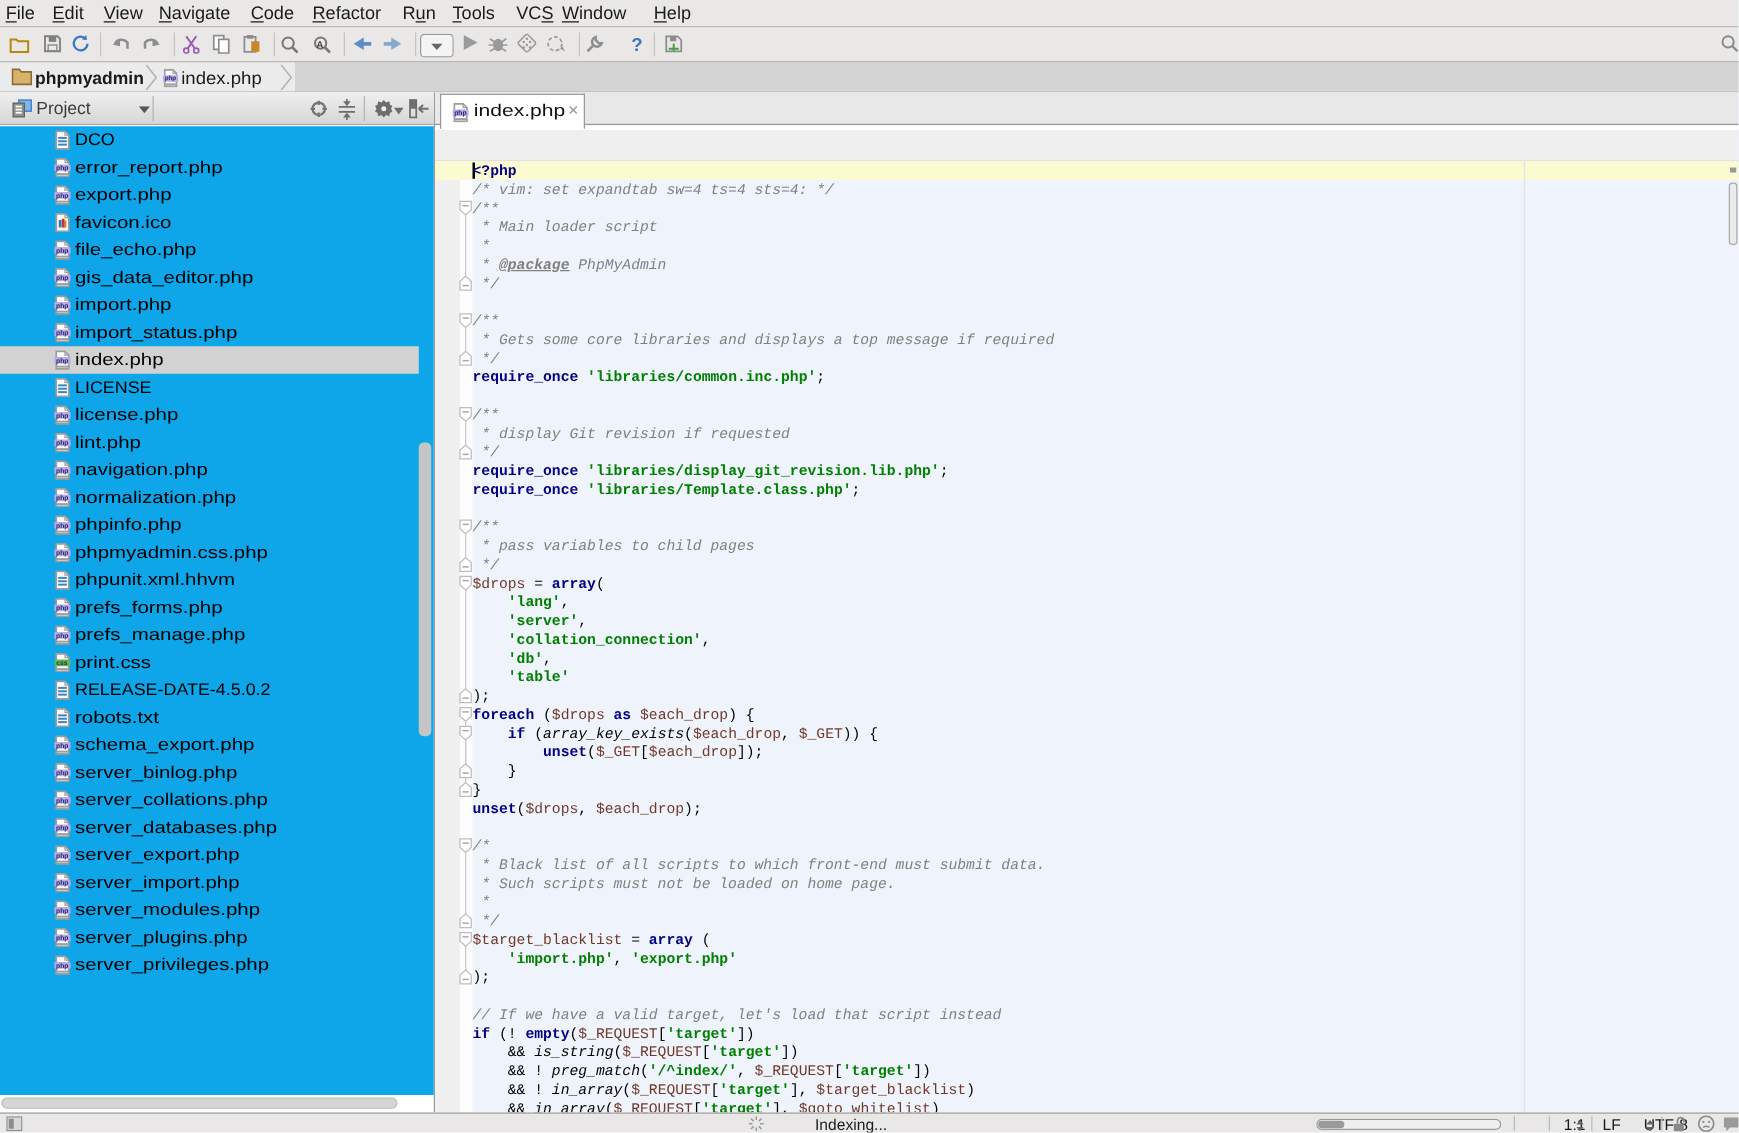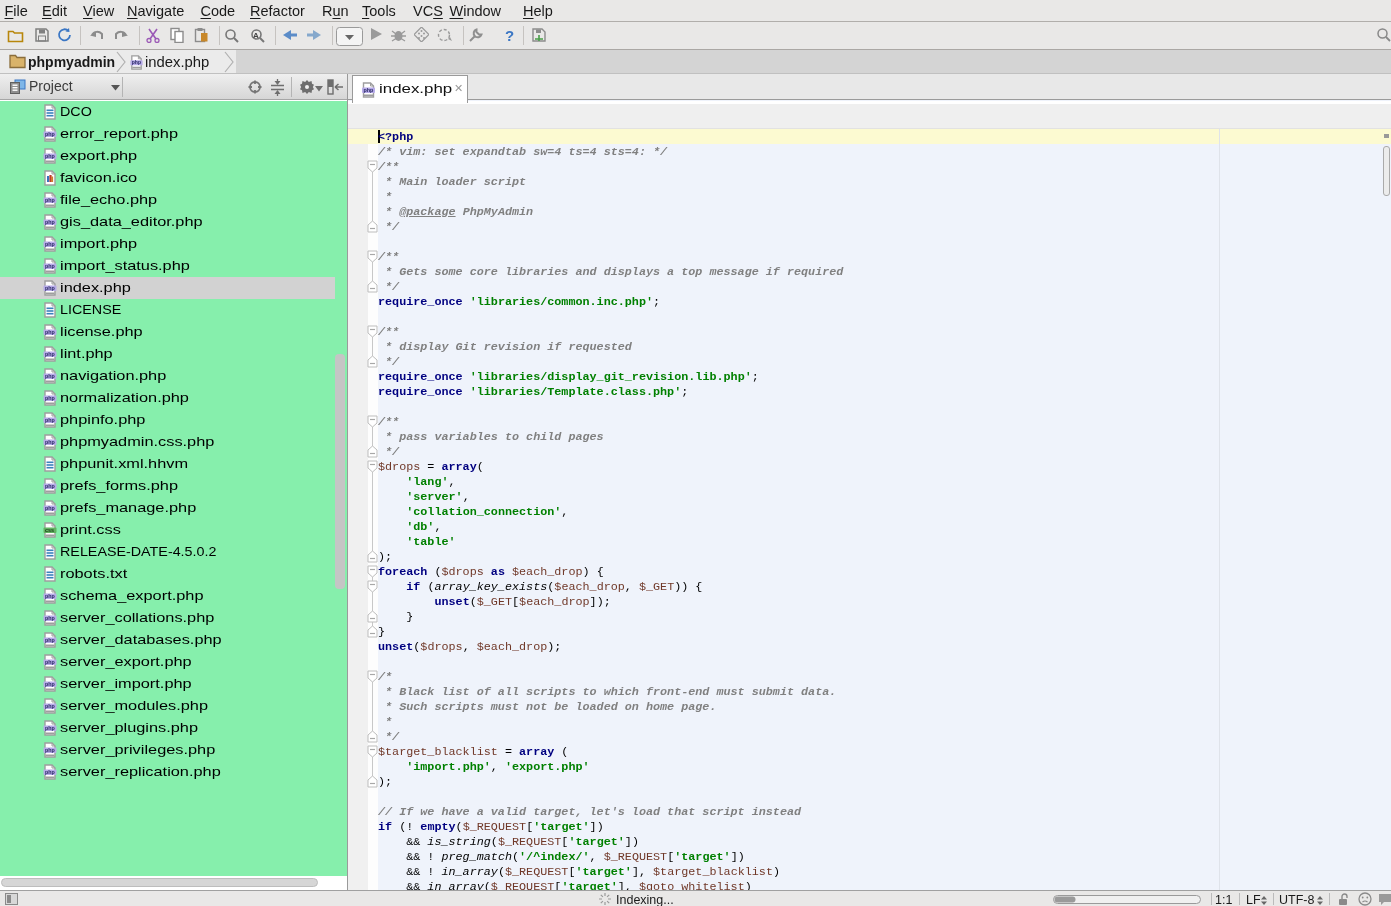--- a/index.html
+++ b/index.html
@@ -21,21 +21,21 @@
 
 #navbar { left:0; top:50px; width:1391px; height:24px; background:#d4d4d4; border-bottom:1px solid #c0c0c0; }
 #crumbs { position:absolute; left:0; top:0; width:236px; height:23px; background:#ebebeb; }
 #navbar .btxt { position:absolute; top:4px; font-size:14px; color:#1a1a1a; }
 
 
 #leftpanel { left:0; top:74px; width:348px; height:816px; background:#fff; border-right:1px solid #9a9a9a; }
 #ph { position:absolute; left:0; top:0; width:347px; height:26px; background:linear-gradient(#efefef,#d6d6d6); border-bottom:1px solid #a6a6a6;text-align:center; }
 #ph .sep { position:absolute; top:3px; width:1px; height:20px; background:#b4b4b4; }
 #ph .lbl { position:absolute; left:29px; top:4px; font-size:14px; color:#3c3c3c; }
-#tree { position:absolute; left:0; top:27px; width:347px; height:775px; background:#86efac; overflow:hidden; }
+#tree { position:absolute; left:0; top:27px; width:347px; height:775px; background:#0ea5e9; overflow:hidden; }
 .trow { position:relative; height:22px; width:335px; }
 .trow.sel { background:#d2d2d2; }
 .trow svg { position:absolute; left:43px; top:3px; }
 .trow .tl { position:absolute; left:60px; top:3px; font-size:13.5px; color:#000; white-space:pre; display:inline-block; transform:scaleX(1.21); transform-origin:0 50%; }
 
 
 #vsb { left:335px; top:280px; width:10px; height:235px; background:#c5c5c5; border-radius:4px; }
 #hsb { left:1px; top:878px; width:317px; height:9px; background:#d6d6d6; border:1px solid #bdbdbd; border-radius:5px; }
 
 
@@ -45,33 +45,33 @@
 #tab .tl { position:absolute; left:26px; top:5px; font-size:13.5px; color:#111; display:inline-block; transform:scaleX(1.25); transform-origin:0 50%; }
 #tab .x { position:absolute; left:101px; top:6px; font-size:11px; color:#999; }
 #whitestrip { position:absolute; left:0; top:27px; width:1043px; height:3px; background:#fff; }
 #grayband { position:absolute; left:0; top:30px; width:1043px; height:25px; background:#efefef; }
 #codearea { position:absolute; left:0; top:55px; width:1043px; height:761px; }
 #curline { position:absolute; left:0; top:0; width:1043px; height:15px; background:#fcfad1; }
 #gutter { position:absolute; left:0; top:15px; width:30px; height:746px; background:#f0f0f0; }
 #marginline { position:absolute; left:871px; top:0; width:1px; height:761px; background:#dfe3ea; }
 #code { position:absolute; left:30px; top:1px; font-family:"Liberation Mono", monospace; font-size:11.75px; line-height:15px; color:#000; white-space:pre; }
 #caret { position:absolute; left:30px; top:1px; width:1.5px; height:13px; background:#000; }
-.cm { color:#808080; font-style:italic;font-weight:bold; }
+.cm { color:#808080; font-style:italic; }
 .kw { color:#000080; font-weight:bold; }
 .st { color:#008000; font-weight:bold; }
 .vr { color:#703828; }
 .fn { font-style:italic; }
 .tg { color:#808080; font-style:italic; font-weight:bold; text-decoration:underline; }
 
 #esb { position:absolute; left:1035px; top:72px; width:7px; height:50px; background:#ececec; border:1px solid #aaa; border-radius:3px; }
 #estripe { position:absolute; left:1036px; top:60px; width:5px; height:4px; background:#999; }
 
 
 #statusbar { left:0; top:890px; width:1391px; height:16px; background:#e9e8e7; border-top:1px solid #a0a0a0; }
-#statusbar .s { position:absolute; top:1.5px; font-size:12.5px; color:#1a1a1a; }
+#statusbar .s { position:absolute; top:1.5px; font-size:12.5px; color:#1a1a1a;margin-left:36px; }
 .ssep { position:absolute; top:2px; width:1px; height:12px; background:#bbb; }
 </style>
 </head>
 <body>
 <div id="root">
 <svg width="0" height="0" style="position:absolute">
 <defs>
 <g id="icopage">
           <path d="M1.5 1 L8.5 1 L11.5 4 L11.5 15 L1.5 15 Z" fill="#fff" stroke="#9e9e9e" stroke-width="1.4"></path>
           <path d="M8.5 1 L8.5 4 L11.5 4" fill="none" stroke="#9e9e9e" stroke-width="1"></path>
@@ -407,20 +407,26 @@
 <div class="trow">
           <svg width="14" height="16" viewBox="0 0 13 16">
             <use href="#icophp"></use>
           </svg>
           <span class="tl">schema_export.php</span>
         </div>
 <div class="trow">
           <svg width="14" height="16" viewBox="0 0 13 16">
             <use href="#icophp"></use>
           </svg>
+          <span class="tl">server_binlog.php</span>
+        </div>
+<div class="trow">
+          <svg width="14" height="16" viewBox="0 0 13 16">
+            <use href="#icophp"></use>
+          </svg>
           <span class="tl">server_collations.php</span>
         </div>
 <div class="trow">
           <svg width="14" height="16" viewBox="0 0 13 16">
             <use href="#icophp"></use>
           </svg>
           <span class="tl">server_databases.php</span>
         </div>
 <div class="trow">
           <svg width="14" height="16" viewBox="0 0 13 16">
@@ -444,26 +450,20 @@
           <svg width="14" height="16" viewBox="0 0 13 16">
             <use href="#icophp"></use>
           </svg>
           <span class="tl">server_plugins.php</span>
         </div>
 <div class="trow">
           <svg width="14" height="16" viewBox="0 0 13 16">
             <use href="#icophp"></use>
           </svg>
           <span class="tl">server_privileges.php</span>
-        </div>
-<div class="trow">
-          <svg width="14" height="16" viewBox="0 0 13 16">
-            <use href="#icophp"></use>
-          </svg>
-          <span class="tl">server_replication.php</span>
         </div>
 </div>
     <div id="vsb" class="abs" style="position:absolute;"></div>
   </div>
   <div id="hsb" class="abs"></div>
   <div id="edcol" class="abs">
     <div id="tabstrip"></div>
     <div id="tab">
         <svg class="abs" style="left:9px;top:6px" width="13" height="16" viewBox="0 0 13 16">
           <use href="#icophp"></use>

